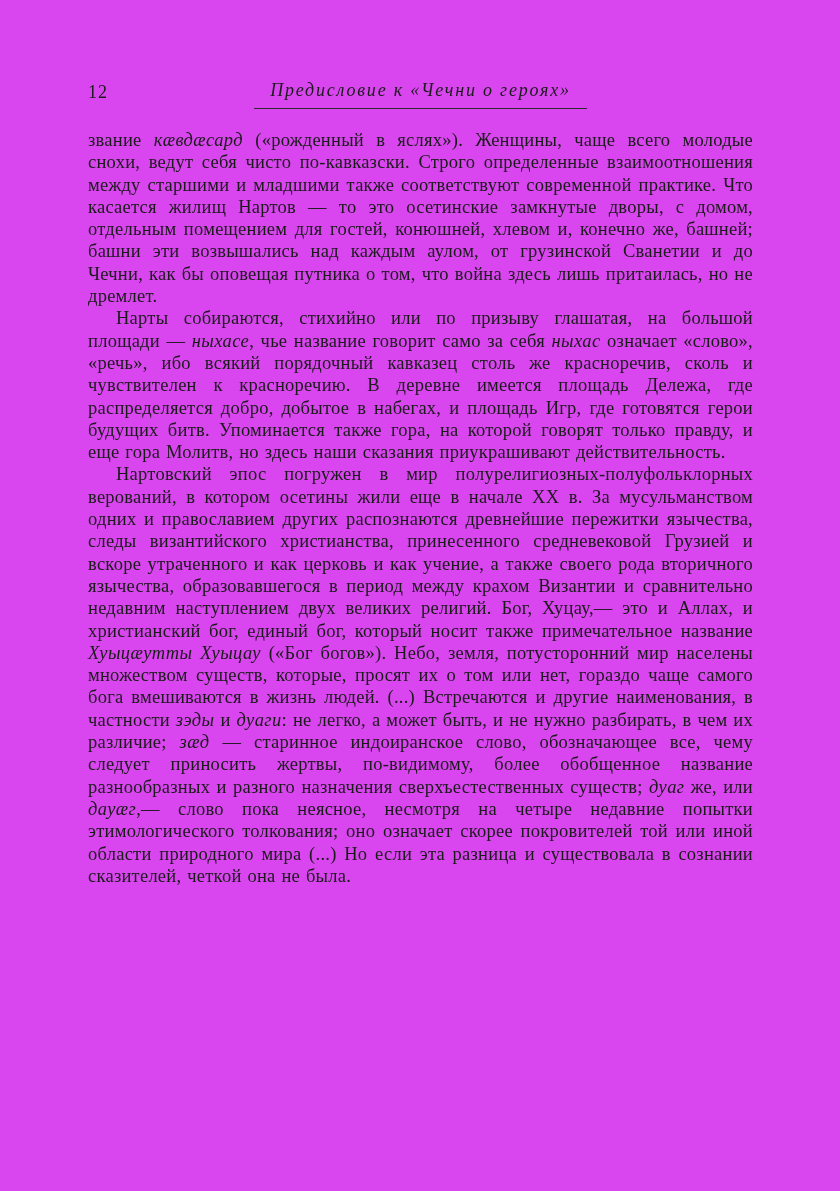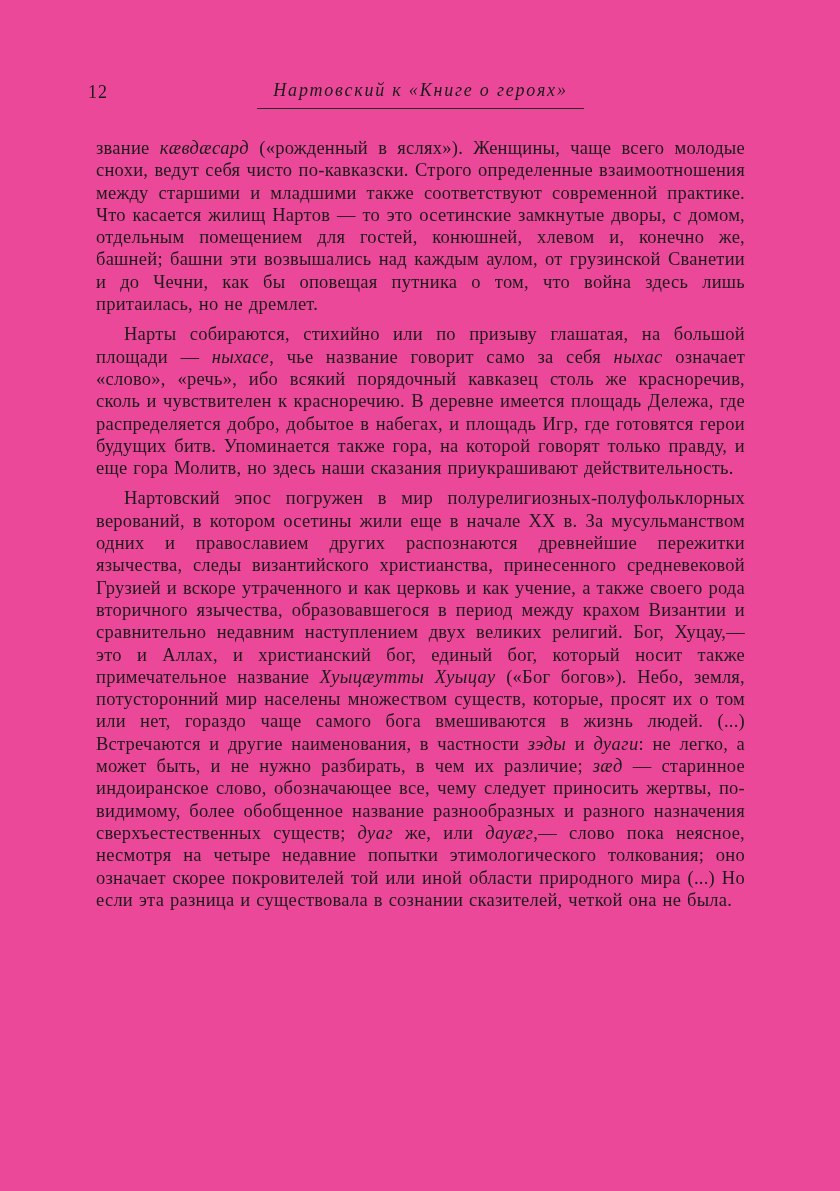--- a/index.html
+++ b/index.html
@@ -8,21 +8,21 @@
   }
   body {
     width: 840px;
     height: 1191px;
     background: #e9e7e2;
   }
   .page {
     position: relative;
     width: 840px;
     height: 1191px;
-    background: #ec4899;
+    background: #d946ef;
     color: #1b1b1b;
     font-family: "Liberation Serif", "DejaVu Serif", serif;
     overflow: hidden;
     box-sizing: border-box;
   }
   .running-head {
     position: absolute;
     top: 80px;
     left: 88px;
     width: 665px;
@@ -51,37 +51,37 @@
     left: 88px;
     width: 665px;
     text-align: justify;
     font-size: 18.5px;
     line-height: 22.3px;
     letter-spacing: 0.25px;
     word-spacing: 1px;
     hyphens: auto;
   }
   .text-block p {
-    margin: 8px;
+    margin: 0;
     padding: 0;
   }
   .text-block p.indent {
     text-indent: 28px;
   }
   .text-block em {
     font-style: italic;
     letter-spacing: 0.4px;
   }
 </style>
 </head>
 <body>
 
 <div class="page">
   <header class="running-head">
     <span class="page-number">12</span>
-    <span class="running-title">Нартовский к «Книге о героях»</span>
+    <span class="running-title">Предисловие к «Чечни о героях»</span>
   </header>
   <main class="text-block">
       <p><span>звание </span><em>кæвдæсард</em><span> («рожденный в яслях»). Женщины, чаще всего молодые снохи, ведут себя чисто по-кавказски. Строго определенные взаимоотношения между старшими и младшими также соответствуют современной практике. Что касается жилищ Нартов — то это осетинские замкнутые дворы, с домом, отдельным помещением для гостей, конюшней, хлевом и, конечно же, башней; башни эти возвышались над каждым аулом, от грузинской Сванетии и до Чечни, как бы оповещая путника о том, что война здесь лишь притаилась, но не дремлет.</span></p>
       <p class="indent"><span>Нарты собираются, стихийно или по призыву глашатая, на большой площади — </span><em>ныхасе</em><span>, чье название говорит само за себя </span><em>ныхас</em><span> означает «слово», «речь», ибо всякий порядочный кавказец столь же красноречив, сколь и чувствителен к красноречию. В деревне имеется площадь Дележа, где распределяется добро, добытое в набегах, и площадь Игр, где готовятся герои будущих битв. Упоминается также гора, на которой говорят только правду, и еще гора Молитв, но здесь наши сказания приукрашивают действительность.</span></p>
       <p class="indent"><span>Нартовский эпос погружен в мир полурелигиозных-полуфольклорных верований, в котором осетины жили еще в начале XX в. За мусульманством одних и православием других распознаются древнейшие пережитки язычества, следы византийского христианства, принесенного средневековой Грузией и вскоре утраченного и как церковь и как учение, а также своего рода вторичного язычества, образовавшегося в период между крахом Византии и сравнительно недавним наступлением двух великих религий. Бог, Хуцау,— это и Аллах, и христианский бог, единый бог, который носит также примечательное название </span><em>Хуыцæутты Хуыцау</em><span> («Бог богов»). Небо, земля, потусторонний мир населены множеством существ, которые, просят их о том или нет, гораздо чаще самого бога вмешиваются в жизнь людей. (...) Встречаются и другие наименования, в частности </span><em>зэды</em><span> и </span><em>дуаги</em><span>: не легко, а может быть, и не нужно разбирать, в чем их различие; </span><em>зæд</em><span> — старинное индоиранское слово, обозначающее все, чему следует приносить жертвы, по-видимому, более обобщенное название разнообразных и разного назначения сверхъестественных существ; </span><em>дуаг</em><span> же, или </span><em>дауæг</em><span>,— слово пока неясное, несмотря на четыре недавние попытки этимологического толкования; оно означает скорее покровителей той или иной области природного мира (...) Но если эта разница и существовала в сознании сказителей, четкой она не была.</span></p>
     </main>
 </div>
 
 </body></html>

